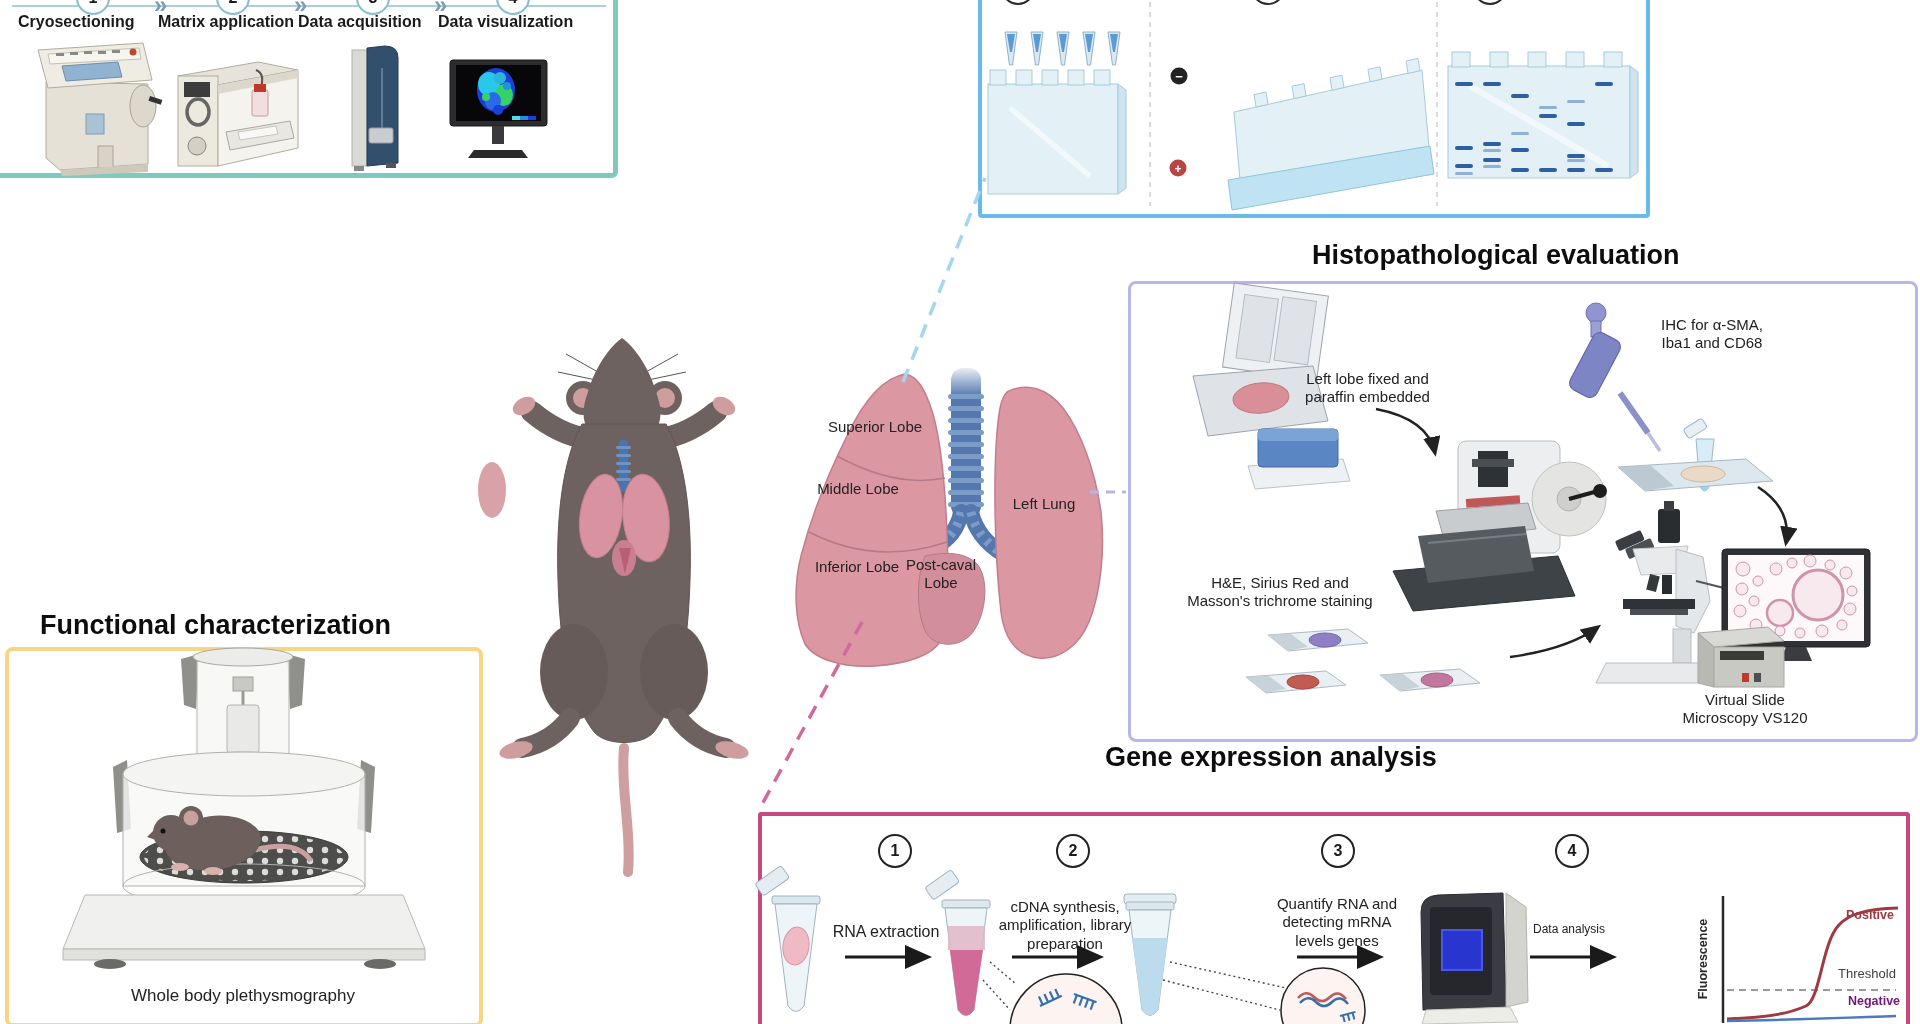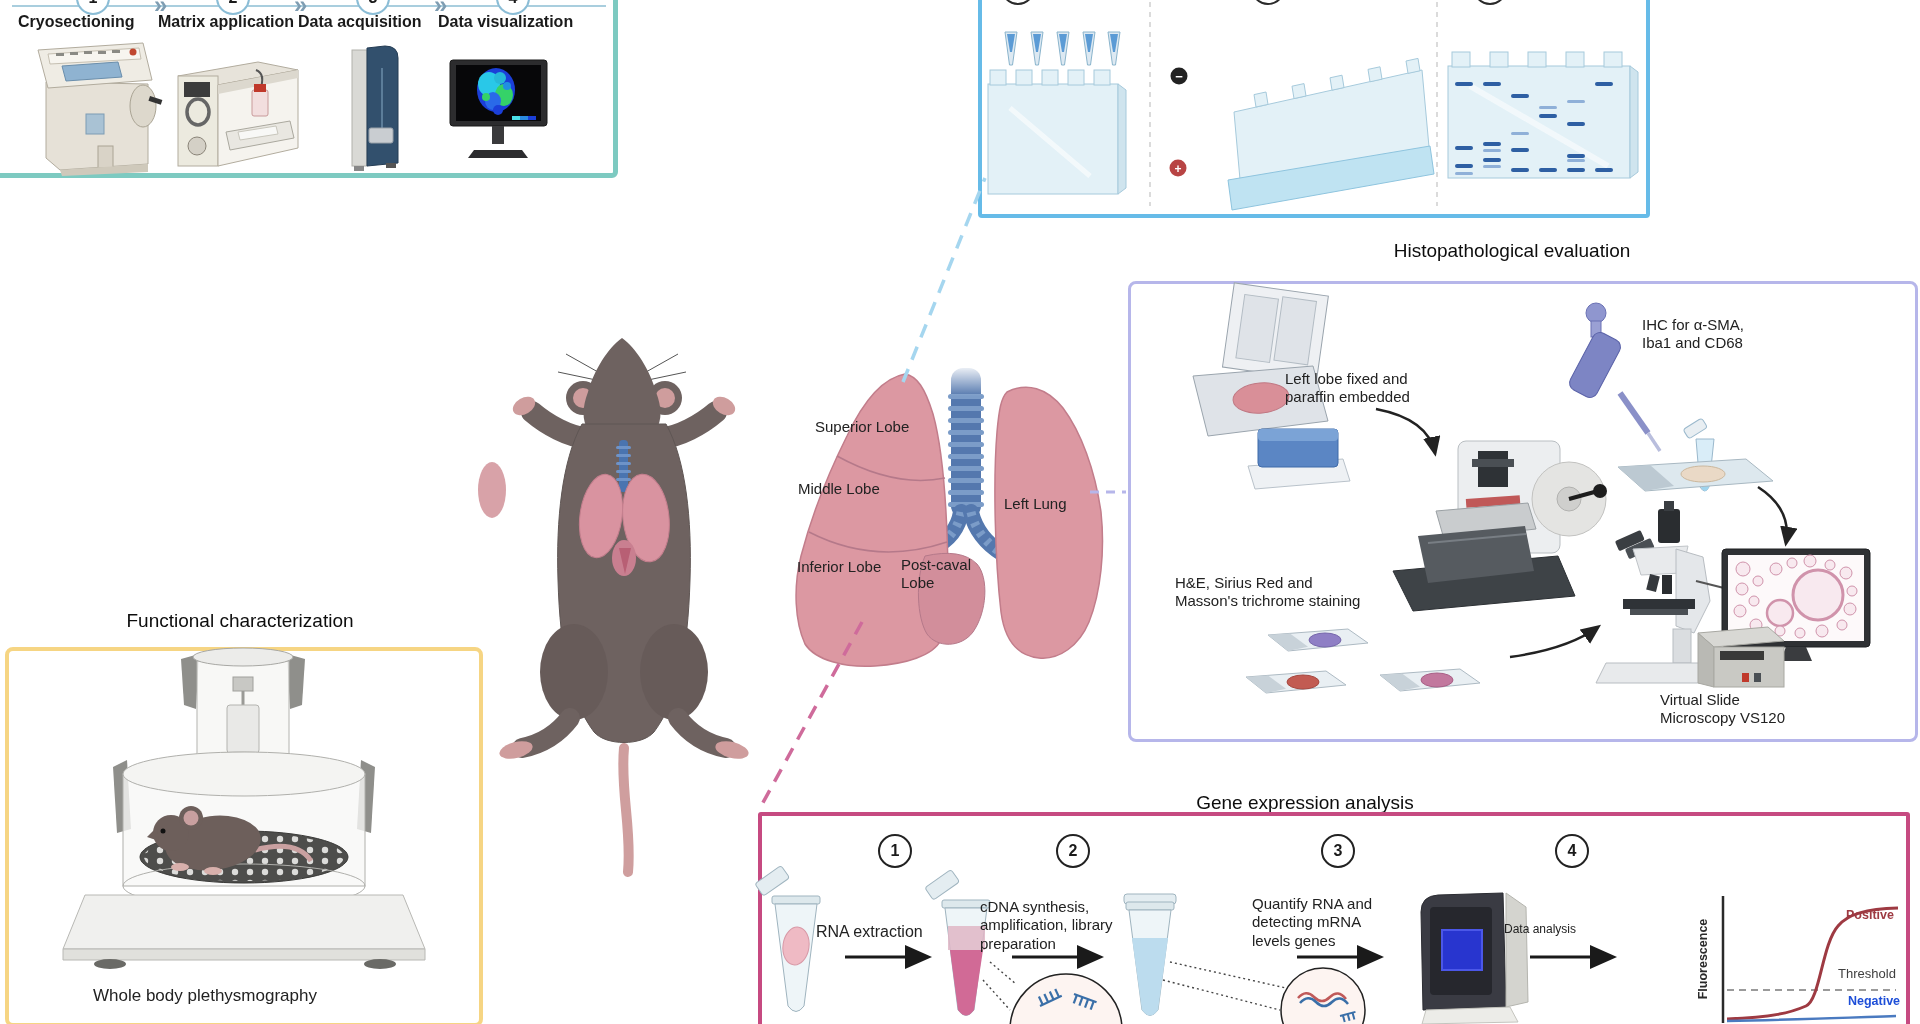--- a/index.html
+++ b/index.html
@@ -4,41 +4,41 @@
 <style>
 *{margin:0;padding:0;box-sizing:border-box}
 html,body{width:1920px;height:1024px}
 body{position:relative;background:#fff;font-family:"Liberation Sans",sans-serif;overflow:hidden;color:#1a1a1a}
 .box{position:absolute;background:#fff}
 .box-msi{left:-12px;top:-52px;width:630px;height:230px;border:5px solid #7dcac1;border-radius:6px}
 .box-gel{left:978px;top:-44px;width:672px;height:262px;border:4px solid #66bbe8;border-radius:4px}
 .box-histo{left:1128px;top:281px;width:790px;height:461px;border:3px solid #b6b6ea;border-radius:8px}
 .box-func{left:5px;top:647px;width:478px;height:380px;border:4px solid #f6d583;border-radius:8px}
 .box-gene{left:758px;top:812px;width:1152px;height:260px;border:4px solid #c64a81;border-radius:3px}
-.title{position:absolute;font-weight:normal;font-size:19px;color:#0d0d0d;text-align:center;white-space:nowrap}
-.lbl{position:absolute;font-size:15px;line-height:1.22;color:#222;white-space:pre-line}
+.title{position:absolute;font-weight:bold;font-size:27px;color:#0d0d0d;white-space:nowrap}
+.lbl{position:absolute;font-size:15px;line-height:1.22;color:#222;text-align:center;white-space:pre-line}
 .step-lbl{position:absolute;font-size:16px;font-weight:bold;color:#1a1a1a;text-align:left;white-space:nowrap}
 .numcirc{position:absolute;width:34px;height:34px;border-radius:50%;background:#fff;display:flex;align-items:center;justify-content:center;font-weight:bold;font-size:16px;z-index:3}
 .numcirc.msi{border:2px solid #8bbdd6}
 .numcirc.gene{border:2px solid #222}
 .chev{position:absolute;font-size:24px;font-weight:bold;color:#7f9db2;z-index:2}
 .msi-line{position:absolute;left:12px;top:5px;width:594px;height:2px;background:#a9cede;z-index:1}
 svg{position:absolute;overflow:visible}
 .graphlbl{position:absolute;font-size:12.5px;font-weight:bold;text-align:center;white-space:nowrap}
 </style>
 </head>
 <body>
 
 <div class="box box-msi"></div>
 <div class="box box-gel"></div>
 <div class="title" style="left:1312px;top:240px;width:400px">Histopathological evaluation</div>
 <div class="box box-histo"></div>
 <div class="title" style="left:40px;top:610px;width:400px">Functional characterization</div>
 <div class="box box-func"></div>
-<div class="title" style="left:1105px;top:792px;width:400px">Gene expression analysis</div>
+<div class="title" style="left:1105px;top:742px;width:400px">Gene expression analysis</div>
 <div class="box box-gene"></div>
 
 <div class="msi-line"></div>
 <div class="numcirc msi" style="left:76px;top:-19px">
     <span>1</span>
   </div>
 <div class="numcirc msi" style="left:216px;top:-19px">
     <span>2</span>
   </div>
 <div class="numcirc msi" style="left:356px;top:-19px">
@@ -542,13 +542,13 @@
 <div class="lbl" style="left:980px;top:898px;width:170px">cDNA synthesis,
 amplification, library
 preparation</div>
 <div class="lbl" style="left:1252px;top:895px;width:170px">Quantify RNA and
 detecting mRNA
 levels genes</div>
 <div class="lbl" style="left:1504px;top:922px;width:130px;font-size:12px">Data analysis</div>
 <div class="graphlbl" style="left:1643px;top:952px;width:120px;transform:rotate(-90deg);color:#2a2a2a">Fluorescence</div>
 <div class="graphlbl" style="left:1840px;top:908px;width:60px;color:#9e3a42">Positive</div>
 <div class="graphlbl" style="left:1833px;top:966px;width:68px;color:#404040;font-weight:normal;font-size:13px">Threshold</div>
-<div class="graphlbl" style="left:1843px;top:994px;width:62px;color:#1d4ed8">Negative</div>
+<div class="graphlbl" style="left:1843px;top:994px;width:62px;color:#701a75">Negative</div>
 
 </body></html>

